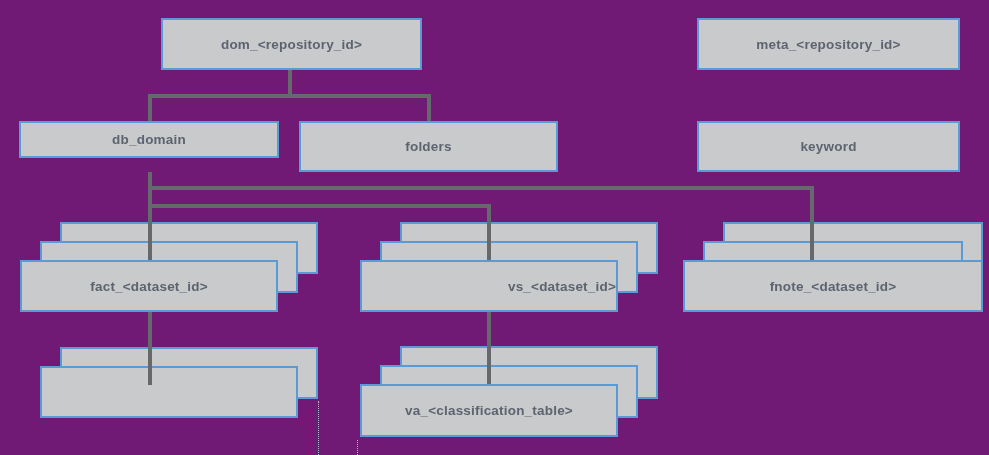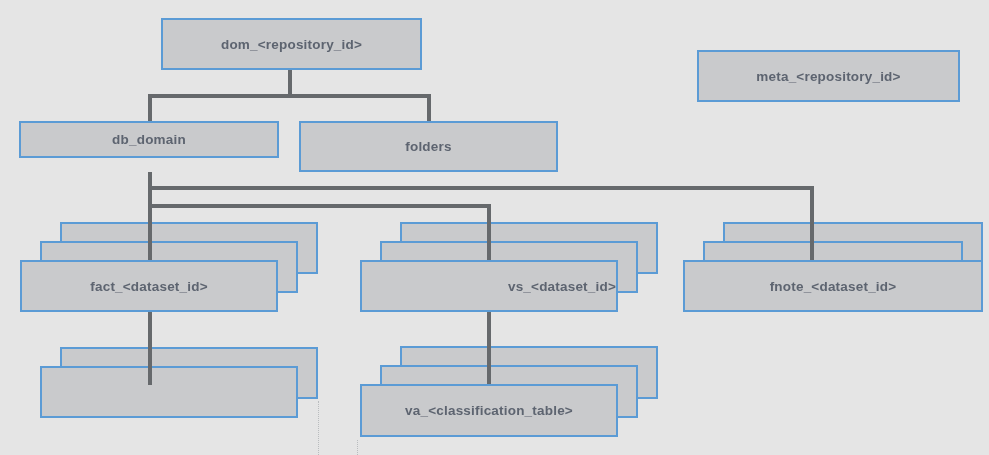--- a/index.html
+++ b/index.html
@@ -1,19 +1,19 @@
 <!DOCTYPE html>
 <html><head>
 <meta charset="utf-8">
 <style>
   html,body{margin:0;padding:0;background:#ffffff;}
   .canvas{
     position:relative;
     width:989px;height:455px;
-    background:#e5e5e5;
+    background:#701a75;
     font-family:"Liberation Sans","DejaVu Sans",sans-serif;
     overflow:hidden;
   }
   .box,.layer{
     position:absolute;
     box-sizing:border-box;
     background:#c9cacc;
     border:2px solid #5b9bd5;
   }
   .box,.layer.front{
@@ -32,21 +32,21 @@
     position:absolute;left:0;top:0;z-index:2;
   }
   .dotted-artifact{
     position:absolute;
     width:0;
     border-left:1px dotted #b9bcbe;
     z-index:0;
   }
   
   #n-dom     {left:161px;top:18px; width:261px;height:52px;}
-  #n-meta    {left:697px;top:18px; width:263px;height:52px;margin-top:32px;}
+  #n-meta    {left:697px;top:18px; width:263px;height:52px;}
   #n-db      {left:19px; top:121px;width:260px;height:37px;}
   #n-folders {left:299px;top:121px;width:259px;height:51px;}
   #n-keyword {left:697px;top:121px;width:263px;height:51px;}
   
   #fact-back {left:60px;top:222px;width:258px;height:52px;}
   #fact-mid  {left:40px;top:241px;width:258px;height:52px;}
   #fact-front{left:20px;top:260px;width:258px;height:52px;}
   
   #vs-back   {left:400px;top:222px;width:258px;height:52px;}
   #vs-mid    {left:380px;top:241px;width:258px;height:52px;}
@@ -89,20 +89,23 @@
   </div>
   <div class="box" id="n-meta">
     <span class="label">meta_&lt;repository_id&gt;</span>
   </div>
   <div class="box" id="n-db">
     <span class="label">db_domain</span>
   </div>
   <div class="box" id="n-folders">
     <span class="label">folders</span>
   </div>
+  <div class="box" id="n-keyword">
+    <span class="label">keyword</span>
+  </div>
 
   <div class="layer back" id="fact-back"></div>
   <div class="layer mid" id="fact-mid"></div>
   <div class="layer front" id="fact-front">
     <span class="label">fact_&lt;dataset_id&gt;</span>
   </div>
 
   <div class="layer back" id="vs-back"></div>
   <div class="layer mid" id="vs-mid"></div>
   <div class="layer front" id="vs-front">

